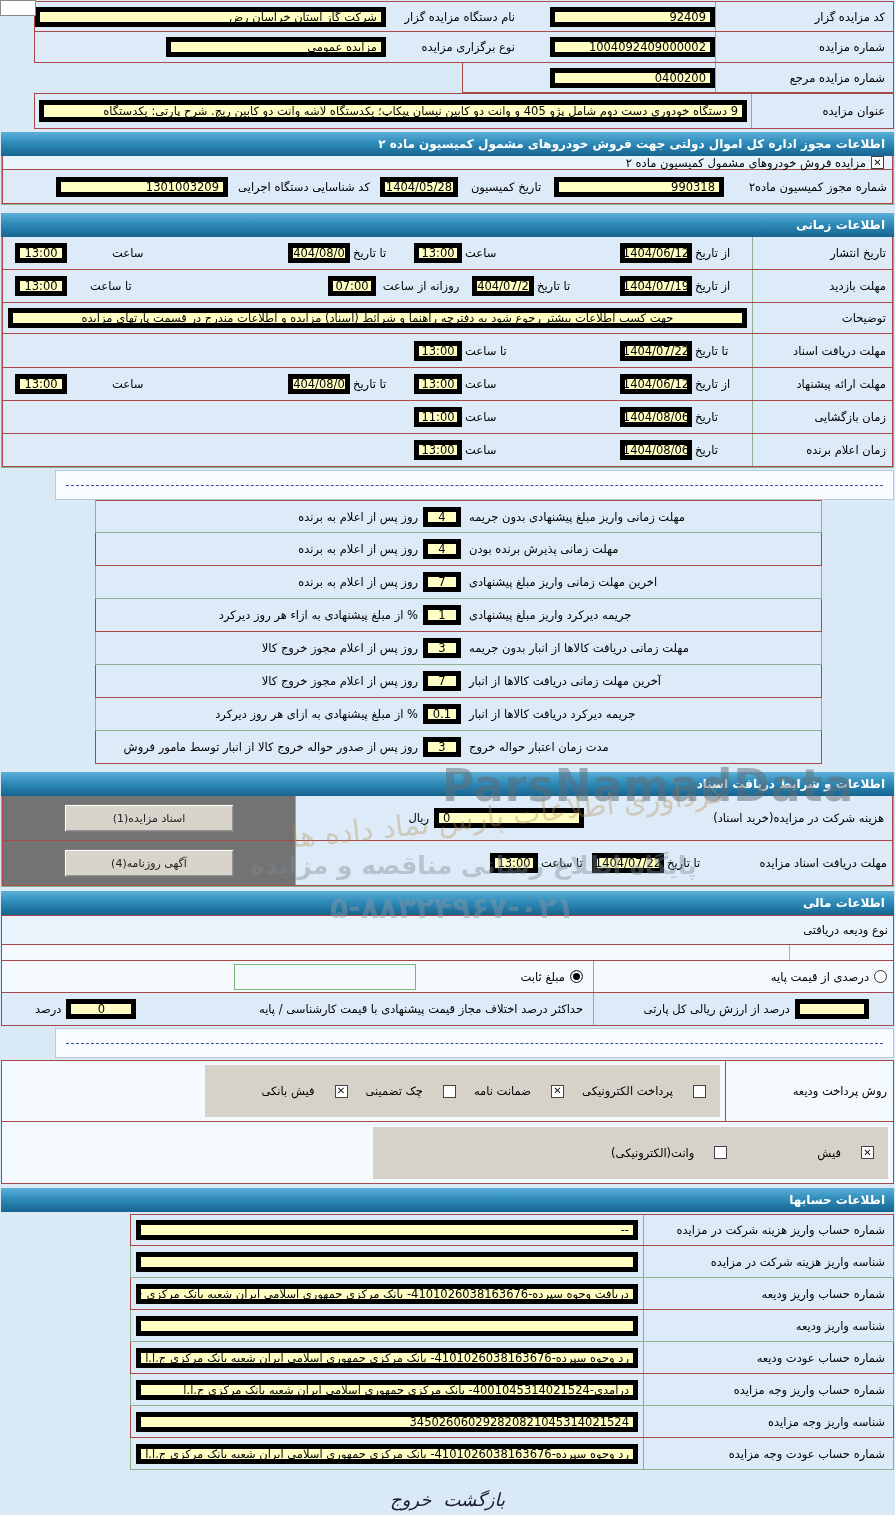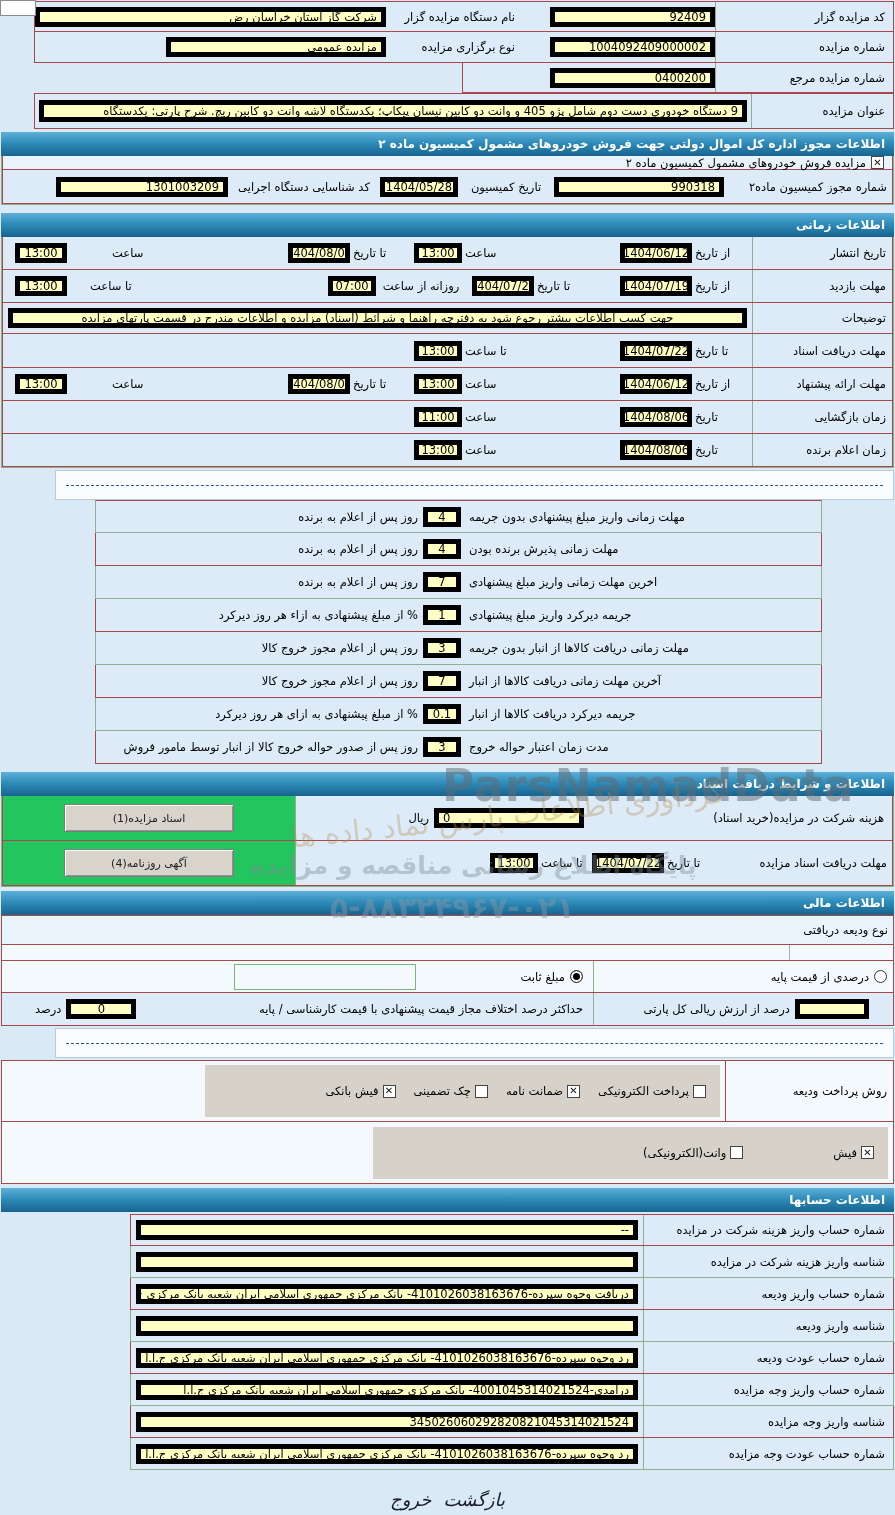--- a/index.html
+++ b/index.html
@@ -55,30 +55,30 @@
   .penwrap{margin:0 73px 0 95px;}
   .pen-row{display:flex;align-items:center;height:33px;background:#dcebf7;
            border:1px solid #a84848;border-top:none;box-sizing:border-box;}
   .pen-row:nth-child(odd){border-color:#8fb08f;}
   .pen-row.first{border-top:1px solid #a84848;}
   .pen-label{width:352px;text-align:left;padding-left:8px;white-space:nowrap;overflow:hidden;}
   .pen-fld{width:38px;}
   
   .dlabel{width:300px;text-align:right;padding-right:8px;white-space:nowrap;}
   .btncell{width:293px;align-self:stretch;display:flex;align-items:center;justify-content:center;
-           border-right:1px solid #8fb08f;background:#22c55e;box-sizing:border-box;}
+           border-right:1px solid #8fb08f;background:#737373;box-sizing:border-box;}
   .btn3d{font-family:inherit;font-size:11px;color:#222;background:#d8d4cc;border:1px solid #7d7d7d;
          box-shadow:inset 1px 1px 0 #ffffff,inset -1px -1px 0 #929292;width:170px;height:28px;cursor:pointer;}
   
   .cb{width:13px;height:13px;background:#fff;border:1px solid #444;display:inline-flex;align-items:center;
       justify-content:center;font-size:10px;line-height:1;color:#111;flex:none;box-sizing:border-box;}
   .cb.checked::before{content:"✕";}
   .rad{width:13px;height:13px;border-radius:50%;background:#fff;border:1px solid #333;flex:none;box-sizing:border-box;}
   .rad.checked{background:#000;box-shadow:inset 0 0 0 2px #fff;}
-  .pair{display:inline-flex;align-items:center;gap:4px;}
+  .pair{display:inline-flex;align-items:center;gap:20px;}
   
   .wbg{background:#f4f9fd;border-color:#a84848;}
   .rcell{width:300px;align-self:stretch;display:flex;align-items:center;
          border-left:1px solid #8fb08f;box-sizing:border-box;}
   .greenempty{background:#f4f9fd;border:1px solid #7ab87a;height:24px;}
   .lblgrow{flex:1;text-align:right;padding-right:10px;white-space:nowrap;overflow:hidden;}
   
   .paylabel{width:168px;align-self:stretch;display:flex;align-items:center;padding-right:6px;
             border-left:1px solid #a84848;box-sizing:border-box;white-space:nowrap;}
   .paypanel{width:515px;height:52px;background:#d6d2ca;margin-right:5px;display:flex;align-items:center;

